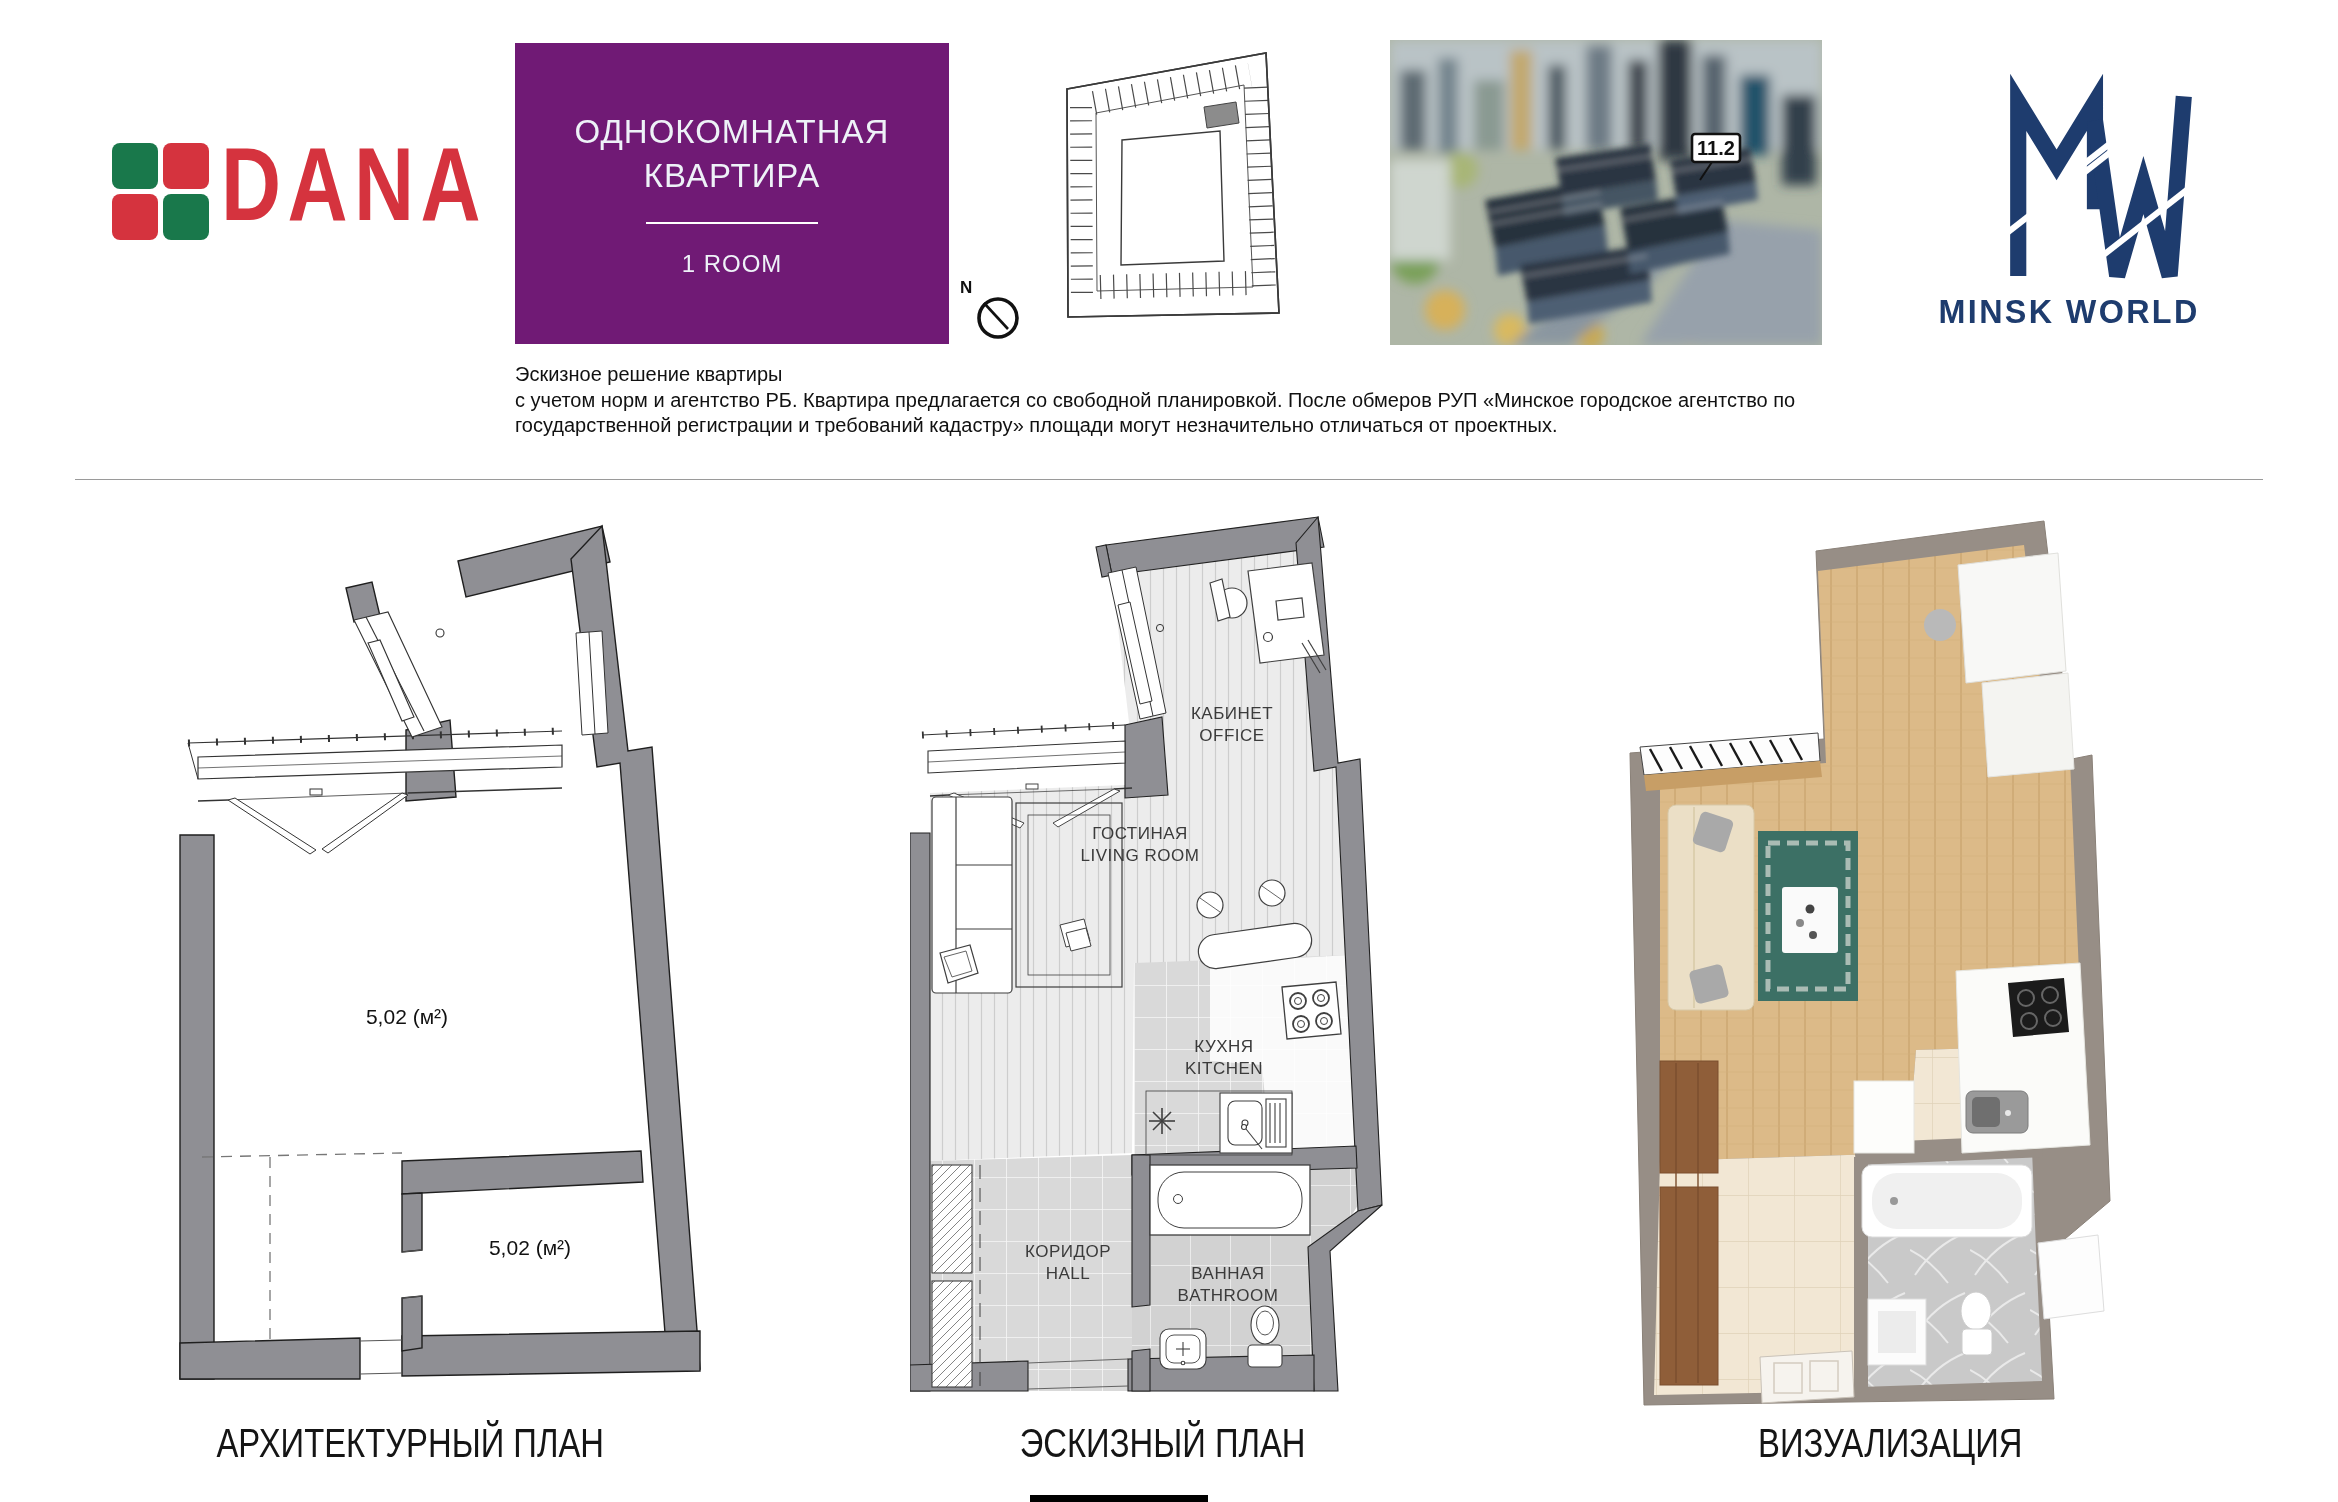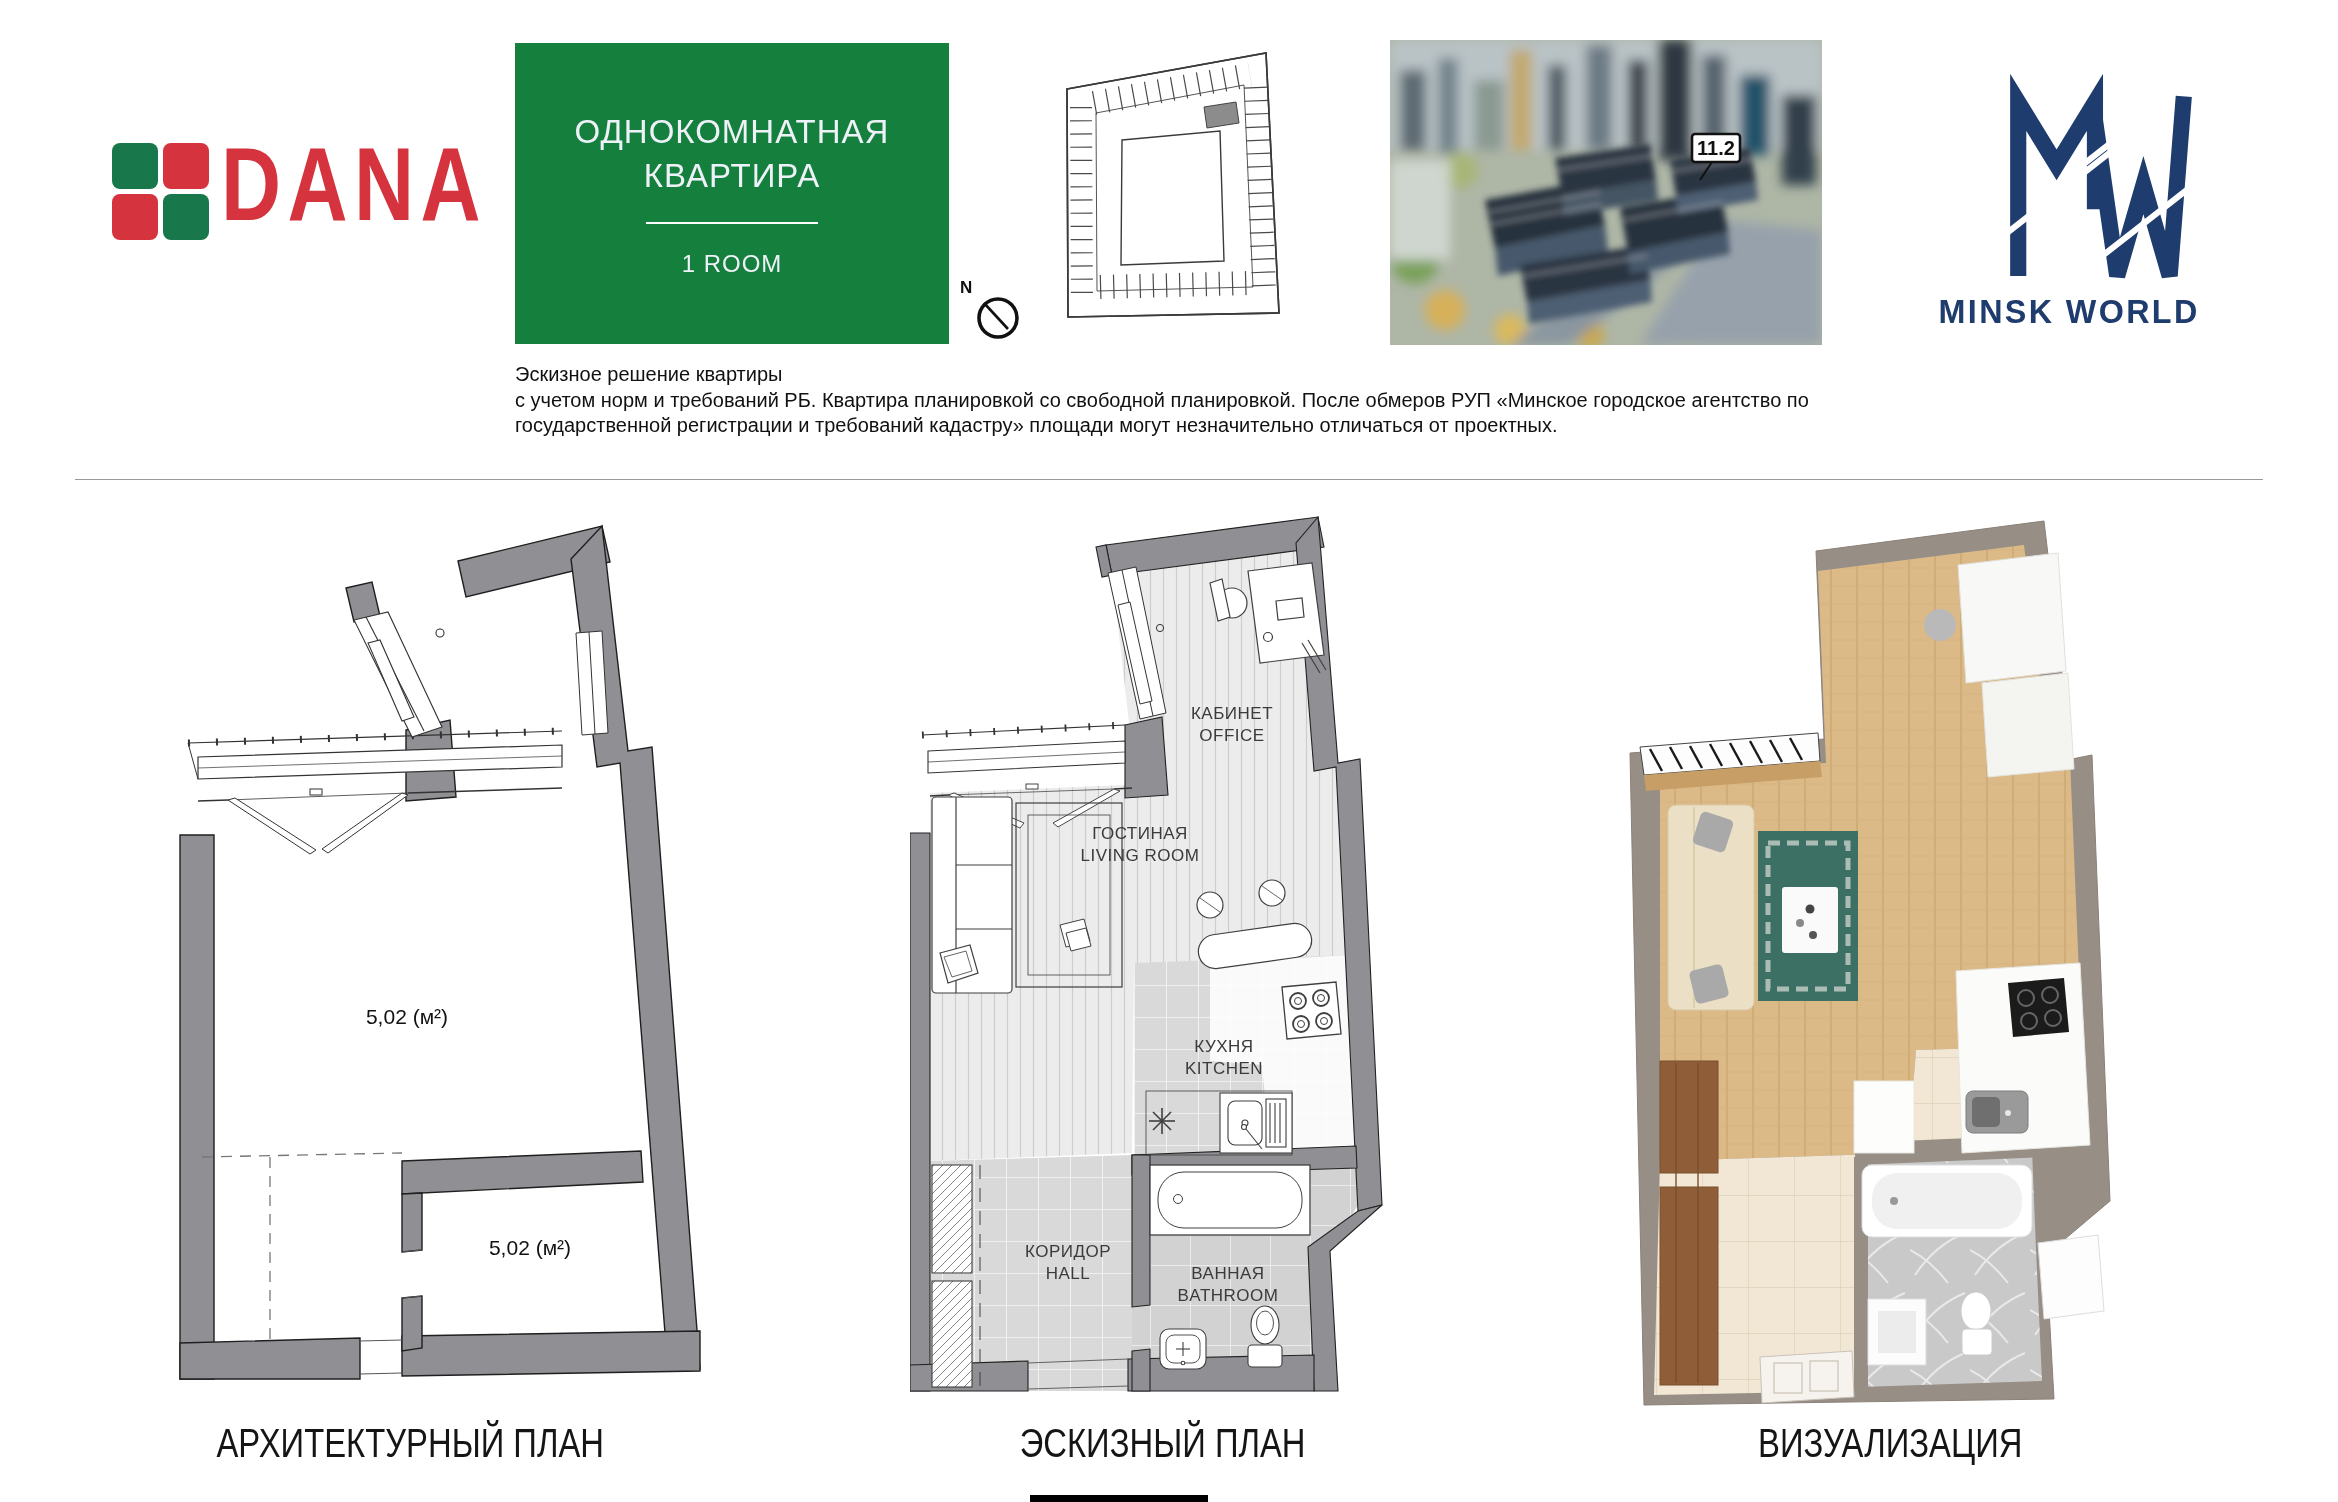--- a/index.html
+++ b/index.html
@@ -46,21 +46,21 @@
     <div class="sq" style="background:#d5333e"></div>
     <div class="sq" style="background:#d5333e"></div>
     <div class="sq" style="background:#19784b"></div>
   </div>
   <div class="dana-txt">
     <div class="dana-name" style="color:#d5333e">DANA</div>
     <div class="dana-sub" style="color:#6d6e71">HOLDINGS</div>
   </div>
 </div>
 
-<div class="abs" id="titlebox" style="background:#15803d">
+<div class="abs" id="titlebox" style="background:#701a75">
   <div class="t1">ОДНОКОМНАТНАЯ</div>
   <div class="t1">КВАРТИРА</div>
   <div class="sep"></div>
   <div class="t2">1 ROOM</div>
 </div>
 
 <div class="abs" id="compass">
   <div class="n">N</div>
   <svg width="70" height="70" viewBox="0 0 70 70">
     <circle cx="40" cy="40" r="19" fill="none" stroke="#111" stroke-width="3.6"></circle>
@@ -164,21 +164,21 @@
       <rect x="-20" y="116" width="160" height="6" transform="rotate(-38 60 120)"></rect>
       <rect x="30" y="76" width="150" height="6" transform="rotate(-38 100 80)"></rect>
       <rect x="60" y="150" width="160" height="6" transform="rotate(-38 140 154)"></rect>
     </g>
   </svg>
   <div class="mwtext" style="color:#1e3c6e">MINSK WORLD</div>
 </div>
 
 <div class="abs" id="disc">
   <div>Эскизное решение квартиры</div>
-  <div>с учетом норм и требований РБ. Квартира планировкой со свободной планировкой. После обмеров РУП «Минское городское агентство по</div>
+  <div>с учетом норм и агентство РБ. Квартира предлагается со свободной планировкой. После обмеров РУП «Минское городское агентство по</div>
   <div>государственной регистрации и требований кадастру» площади могут незначительно отличаться от проектных.</div>
 </div>
 
 <div class="abs" id="divider"></div>
 
 <svg class="abs" style="left:110px;top:505px" width="600" height="895" viewBox="0 0 600 895">
   <g fill="#8f8f94" stroke="#1f1f1f" stroke-width="1.4">
     <polygon points="348,56 492,21 500,57 356,92"></polygon>
     <polygon points="236,83 262,77 270,111 244,117"></polygon>
     <polygon points="492,21 518,246 542,242 590,864 558,866 510,258 487,262 461,54"></polygon>

